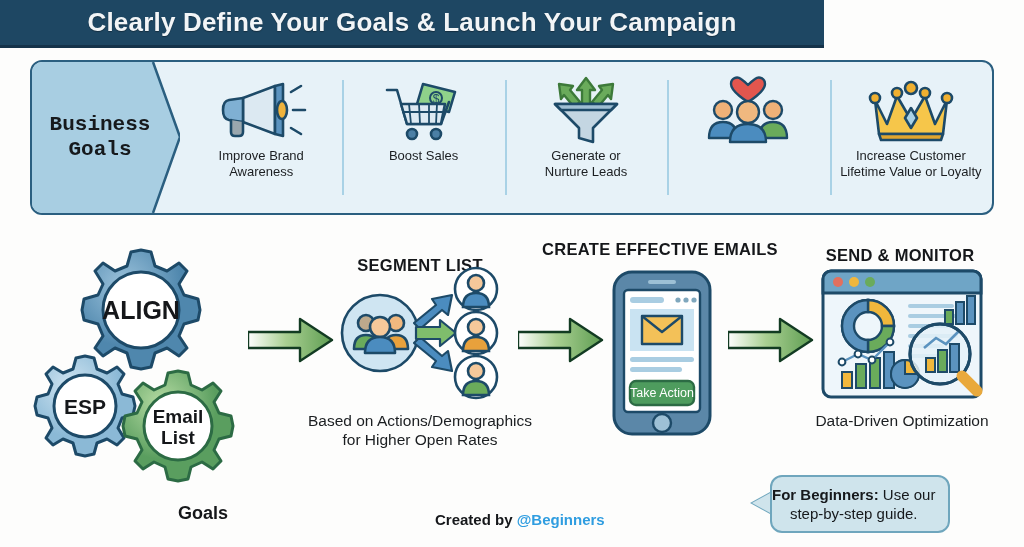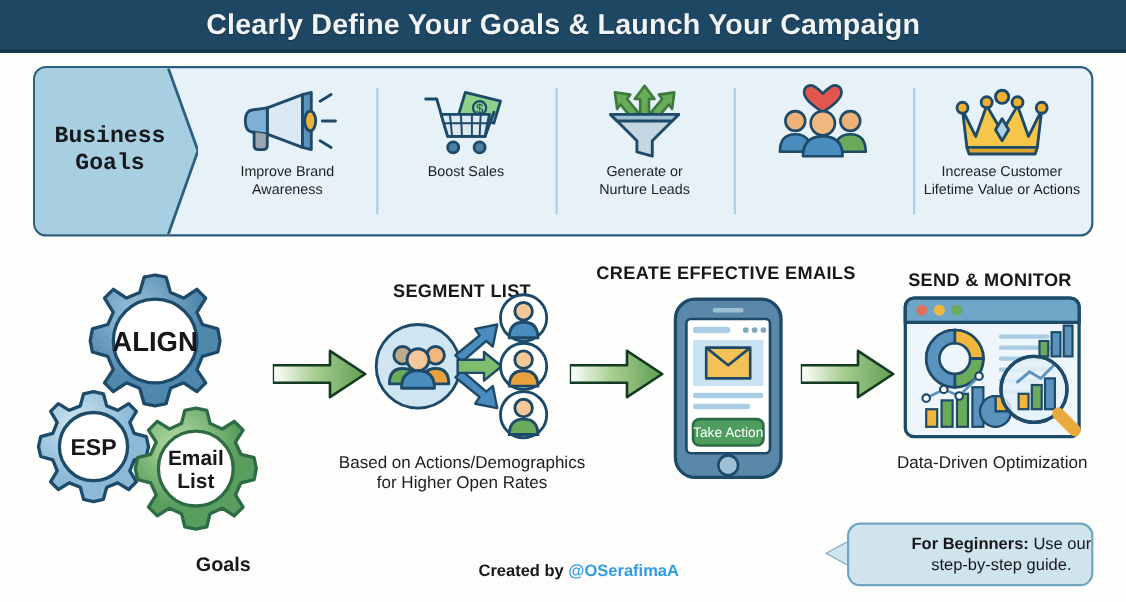--- a/index.html
+++ b/index.html
@@ -7,21 +7,21 @@
     width:1024px;height:547px;
     background:#ffffff;
     font-family:"Liberation Sans", sans-serif;
     overflow:hidden;
     position:relative;
   }
   .canvas{position:absolute;inset:0;background:#fdfdfc;}
 
   
   .header{
-    position:absolute;left:0;top:0;width:1024px;height:45px;
+    position:absolute;left:0;top:0;width:824px;height:45px;
     background:#1e4763;
     display:flex;align-items:center;justify-content:center;
     border-bottom:3px solid #15334a;
   }
   .header-title{
     color:#f2f5f7;font-size:26px;font-weight:bold;letter-spacing:.2px;
     text-shadow:0 1px 1px rgba(0,0,0,.35);
   }
 
   
@@ -71,24 +71,24 @@
     line-height:1.25;transform:translateX(-50%);white-space:nowrap;
   }
   .gear-label{
     position:absolute;font-size:18px;font-weight:bold;color:#15171a;
     text-align:center;transform:translateX(-50%);
   }
   .art{position:absolute;}
 
   
   .callout{
-    position:absolute;left:770px;top:475px;width:224px;height:58px;
+    position:absolute;left:770px;top:475px;width:180px;height:58px;
     background:#cfe4ec;border:2px solid #6fa6bd;border-radius:12px;
     box-sizing:border-box;
-    display:flex;align-items:center;justify-content:flex-end;
+    display:flex;align-items:center;justify-content:flex-start;
   }
   .callout-text{
     font-size:15px;color:#16191c;text-align:center;line-height:1.3;
   }
   .callout-text b{font-weight:bold;}
   .callout-tail{
     position:absolute;left:752px;top:492px;width:0;height:0;
     border-top:11px solid transparent;border-bottom:11px solid transparent;
     border-right:20px solid #cfe4ec;
     filter:drop-shadow(-1.5px 0 0 #6fa6bd);
@@ -209,21 +209,21 @@
               <circle cx="14" cy="20" r="5" fill="#f0b030"></circle>
               <circle cx="36" cy="15" r="5" fill="#f0b030"></circle>
               <circle cx="64" cy="15" r="5" fill="#f0b030"></circle>
               <circle cx="86" cy="20" r="5" fill="#f0b030"></circle>
               <circle cx="50" cy="10" r="6" fill="#f0b030"></circle>
             </g>
           </svg>
         </div>
         <div class="goal-label">
           <div>Increase Customer</div>
-          <div>Lifetime Value or Actions</div>
+          <div>Lifetime Value or Loyalty</div>
         </div>
       </div>
 
     </div>
   </div>
 
   <div class="art" style="left:28px;top:248px;">
     <svg width="230" height="240" viewBox="0 0 230 240">
       <defs>
         <radialGradient id="gradBlueDark" cx="35%" cy="30%">
@@ -411,16 +411,16 @@
   <div class="callout">
     <div class="callout-text">
       <div>
         <b>For Beginners:</b><span> Use our</span>
       </div>
       <div>step-by-step guide.</div>
     </div>
   </div>
 
   <div class="credit">
-    <span>Created by </span><span class="handle">@OSerafimaA</span>
+    <span>Created by </span><span class="handle">@Beginners</span>
   </div>
 
 </div>
 
 </body></html>

